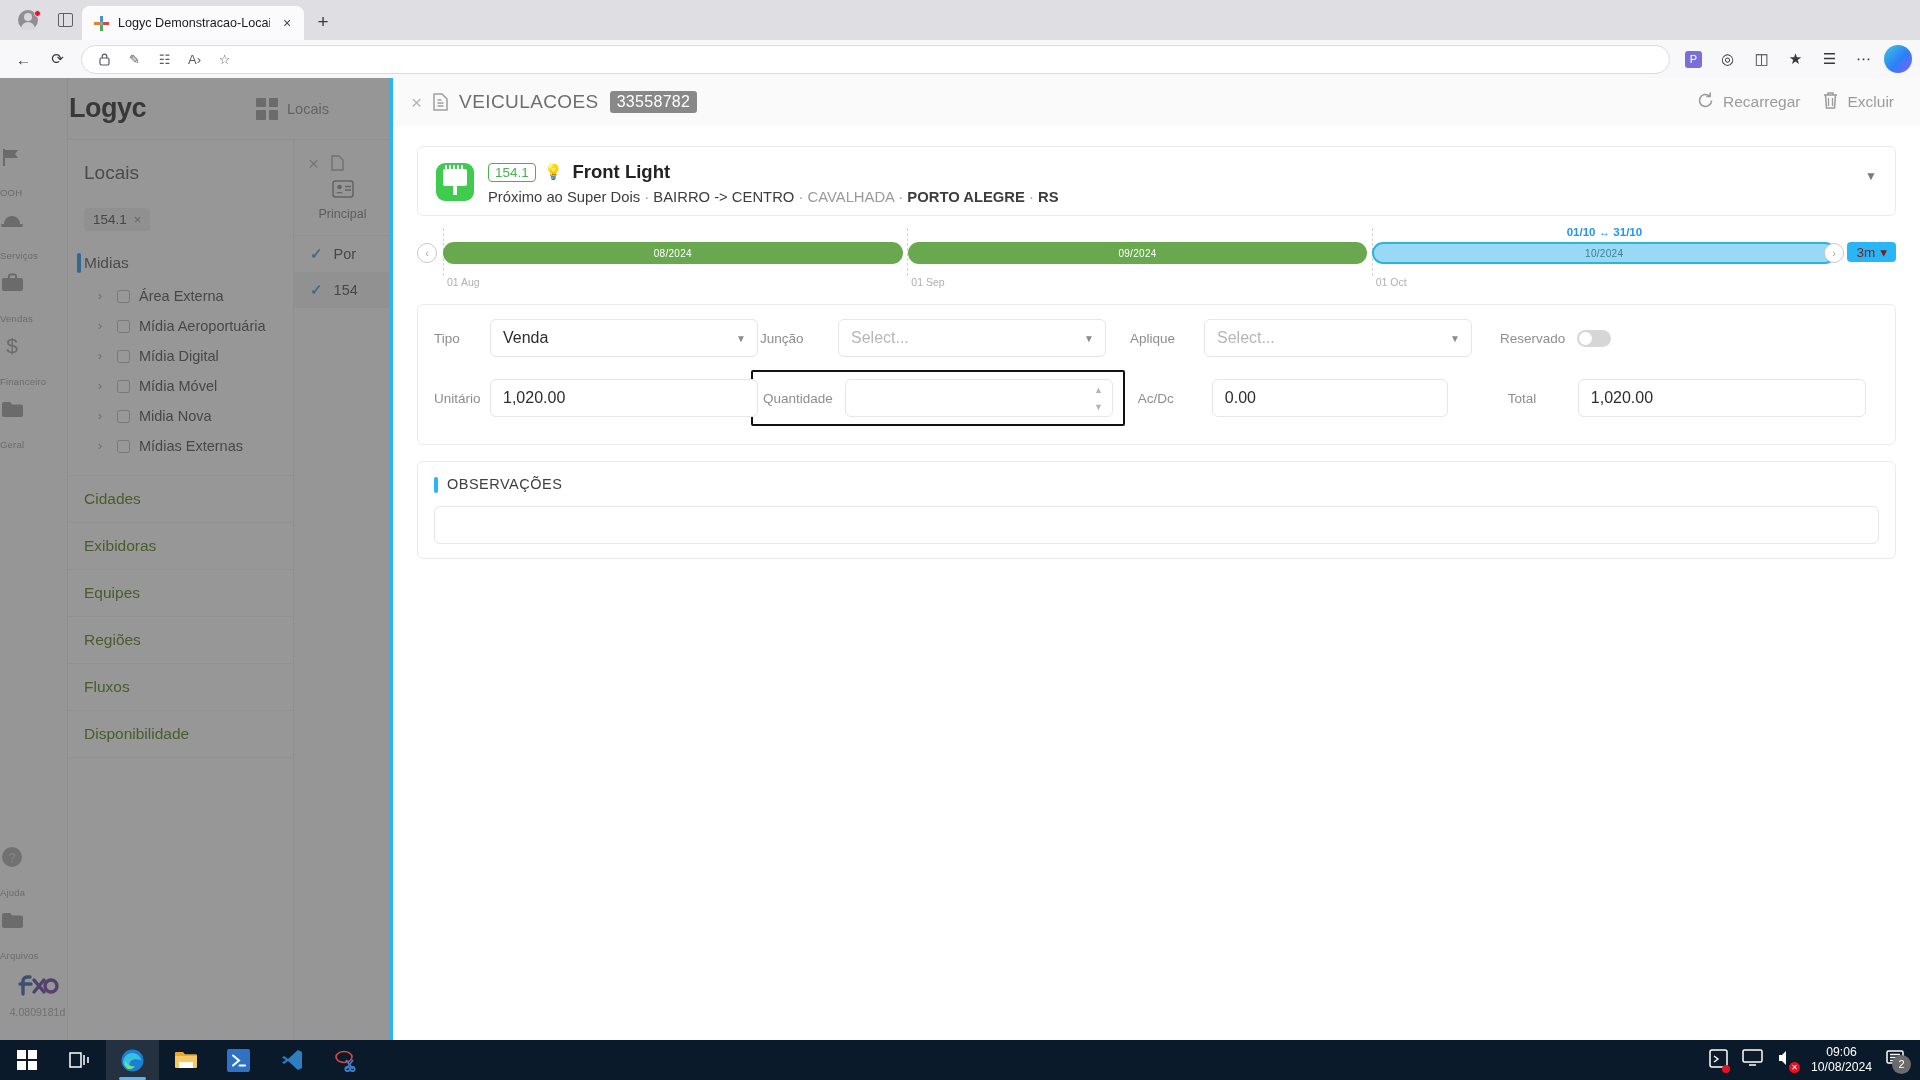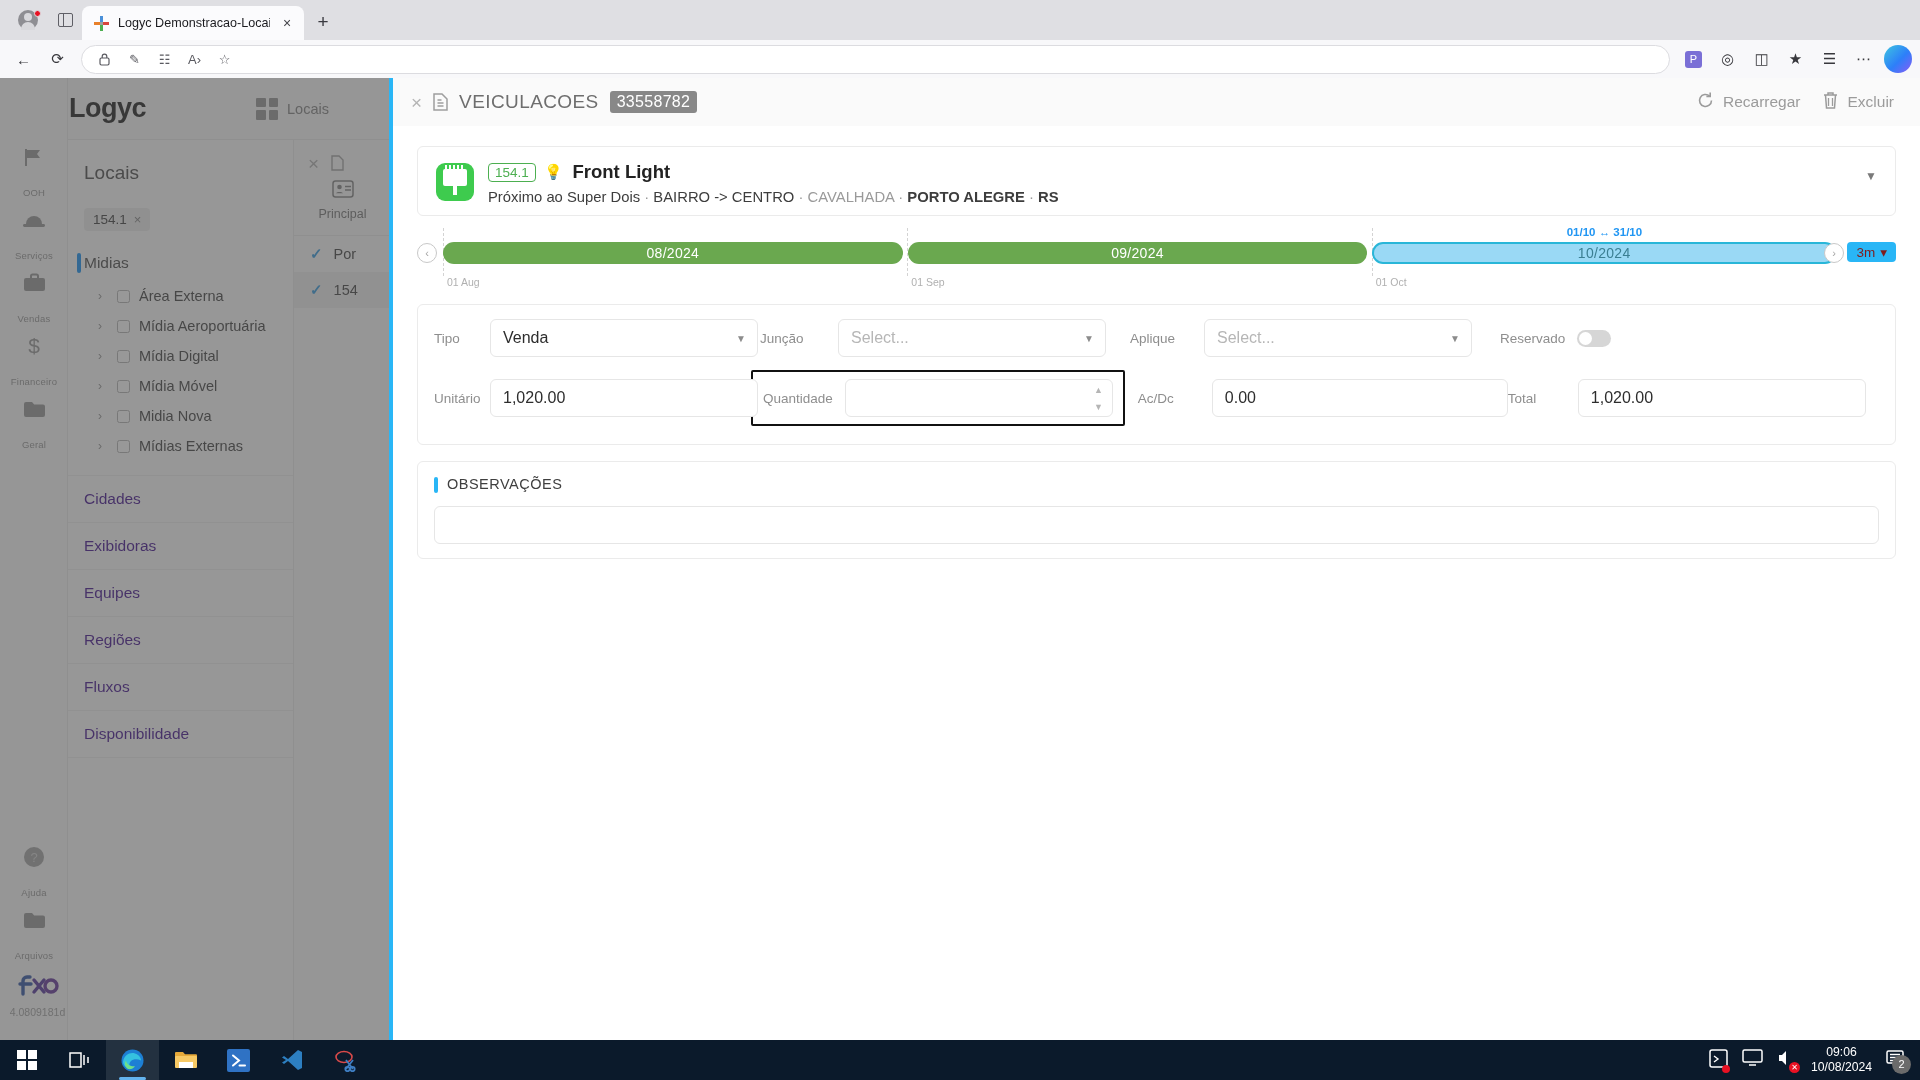--- a/index.html
+++ b/index.html
@@ -46,21 +46,21 @@
   .win-btn { width: 44px; height: 38px; display:flex;align-items:center;justify-content:center; color:#333; font-size:12px;}
   .copilot-ico { width:28px;height:28px;border-radius:50%;background:linear-gradient(135deg,#3ec6e0,#2d7ff9 55%,#8a5cf6); margin-left:2px;}
 
   
   .viewport { position: absolute; left: 0; top: 78px; width: 1920px; height: 962px; background: #fff; overflow: hidden; }
 
   
   .app-back { position: absolute; inset: 0; }
 
   .railbar { position:absolute; left:0; top:0; width: 68px; height: 962px; background: #fafafa; border-right:1px solid #ececec;}
-  .rail-item { width:68px; height:63px; display:flex;flex-direction:column;align-items:center;justify-content:center; gap:19px; color:#9b9b9b;}
+  .rail-item { width:68px; height:63px; display:flex;flex-direction:column;align-items:flex-start;justify-content:center; gap:19px; color:#9b9b9b;}
   .rail-label { font-size: 9.5px; letter-spacing:.2px;}
   .rail-ico { width:24px;height:22px; display:flex;align-items:center;justify-content:center;}
   .rail-spacer{height:62px;}
 
   .logo-bar { position:absolute; left:0; top:0; width:1920px; height:62px; background:#fafafa; display:flex; align-items:center; padding-left:28px; gap:110px; border-bottom:1px solid #ececec;}
   .logo-wrap { display:flex; align-items:center; gap:7px;}
   .logo-mark { width:34px; height:34px; position:relative;}
   .logo-text { font-size:27px; font-weight:700; color:#2a2a2a; letter-spacing:-.5px;}
   .locais-btn { display:flex; align-items:center; gap:9px; color:#8a8a8a; font-size:14.5px;}
   .grid4 { width:22px;height:22px; display:grid; grid-template-columns:1fr 1fr; grid-template-rows:1fr 1fr; gap:3px;}
@@ -69,21 +69,21 @@
   .panel-l { position:absolute; left:68px; top:62px; width:226px; height:900px; background:#fcfcfc; border-right:1px solid #ebebeb;}
   .panel-title { padding:22px 0 20px 16px; font-size:19px; color:#555;}
   .chip-row { padding:4px 16px 14px 16px;}
   .chip { display:inline-flex;align-items:center;gap:7px; background:#ededed; border-radius:4px; padding:4px 9px; font-size:13.5px; color:#4a4a4a;}
   .chip .x { color:#8c8c8c; font-size:13px;}
   .sec-head { display:flex;align-items:center;gap:10px; padding:9px 16px; font-size:15.5px; color:#555; position:relative;}
   .sec-bar { position:absolute; left:9px; top:8px; width:4px; height:20px; background:#2196f3; border-radius:2px;}
   .tree-row { display:flex;align-items:center; gap:9px; padding:7px 16px 7px 30px; font-size:14.5px; color:#4d4d4d;}
   .caret { color:#9a9a9a; font-size:12px; width:10px;}
   .cbox { width:13px;height:13px;border:1.4px solid #b9b9b9;border-radius:2.5px; background:#fff; flex:0 0 auto;}
-  .menu-row { padding:14px 16px; font-size:15.5px; color:#4c1d95; border-bottom:1px solid #f0f0f0;}
+  .menu-row { padding:14px 16px; font-size:15.5px; color:#4d7c0f; border-bottom:1px solid #f0f0f0;}
 
   .panel-m { position:absolute; left:294px; top:62px; width:98px; height:900px; background:#fbfbfb; border-right:1px solid #ebebeb;}
   .pm-head { display:flex;align-items:center; gap:12px; padding:13px 0 0 14px; font-size:14px; color:#888;}
   .pm-tab { display:flex;flex-direction:column;align-items:center;gap:5px; padding-top:5px; color:#7d7d7d;}
   .pm-tab-label{ font-size:12.5px;}
   .pm-row { display:flex;align-items:center;gap:11px; padding:9px 0 9px 16px; font-size:14.5px; color:#4d4d4d;}
   .pm-row.sel { background:#f0f0f0;}
   .check { color:#3f9fe0; font-size:15px; font-weight:700;}
 
   .dim { position:absolute; left:0; top:0; width:389px; height:962px; background:rgba(68,68,68,.55); pointer-events:none;}
@@ -117,21 +117,21 @@
   .pc-bulb { font-size:15px; }
   .pc-name { font-size:18.5px; font-weight:700; color:#222;}
   .pc-line2 { margin-top:6px; font-size:14.8px; color:#3d3d3d;}
   .pc-line2 .muted { color:#9a9a9a;}
   .pc-line2 b { font-weight:700;}
   .pc-caret { position:absolute; right:18px; top:22px; color:#7a7a7a; font-size:12px;}
 
   
   .timeline { position:relative; margin-top:12px; height:62px; }
   .tl-track { position:absolute; left:26px; right:60px; top:14px; height:22px; display:flex; gap:5px;}
-  .tl-seg { flex:1; border-radius:11px; display:flex;align-items:center;justify-content:center; font-size:14px; color:#fff; letter-spacing:.3px;}
+  .tl-seg { flex:1; border-radius:11px; display:flex;align-items:center;justify-content:center; font-size:10px; color:#fff; letter-spacing:.3px;}
   .tl-seg.green { background:#6aa84f;}
   .tl-seg.blue { background:#9ad9f5; border:2px solid #29b6d8; color:#3b7f93;}
   .tl-tick { position:absolute; top:0; width:1px; height:48px; border-left:1px dashed #d3d3d3;}
   .tl-ticklabel { position:absolute; top:48px; font-size:10.5px; color:#b0b0b0;}
   .tl-range { position:absolute; top:-2px; font-size:11.5px; color:#2196f3; font-weight:600;}
   .tl-arrow { position:absolute; top:15px; width:20px;height:20px;border-radius:50%; border:1px solid #c8c8c8; color:#a5a5a5; display:flex;align-items:center;justify-content:center; font-size:11px; background:#fff;}
   .tl-3m { position:absolute; right:0; top:14px; background:#29b6f6; color:#7f1d1d; border-radius:4px; font-size:13.5px; padding:2px 9px; display:flex;align-items:center;gap:5px;}
 
   
   .section { margin-top:14px; border:1px solid #ebebeb; border-radius:6px; padding:14px 16px 18px 16px;}
@@ -550,21 +550,21 @@
                 <span></span>
                 <span class="spin">
                   <span>▲</span>
                   <span>▼</span>
                 </span>
               </span>
             </div>
 
             <div class="fgroup" style="width:370px;margin-left:13px;">
               <span class="flabel" style="width:62px;">Ac/Dc</span>
-              <span class="fctl" style="width:296px;">
+              <span class="fctl" style="width:236px;">
                 <span>0.00</span>
               </span>
             </div>
             <div class="fgroup" style="width:370px;">
               <span class="flabel" style="width:58px;">Total</span>
               <span class="fctl" style="width:288px;">
                 <span>1,020.00</span>
               </span>
             </div>
           </div>

